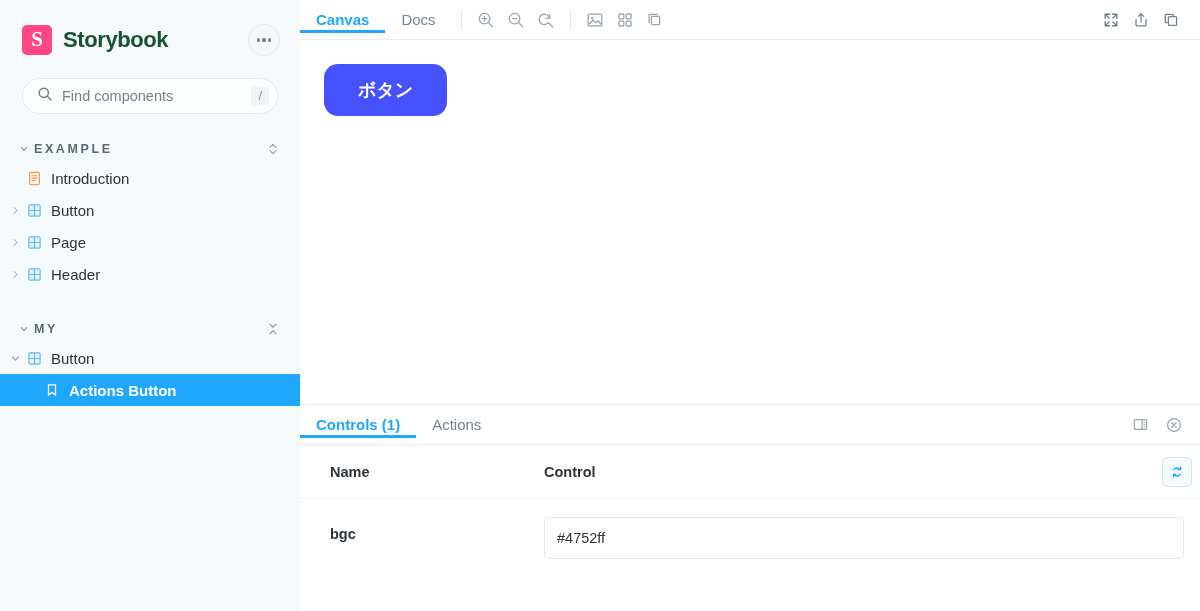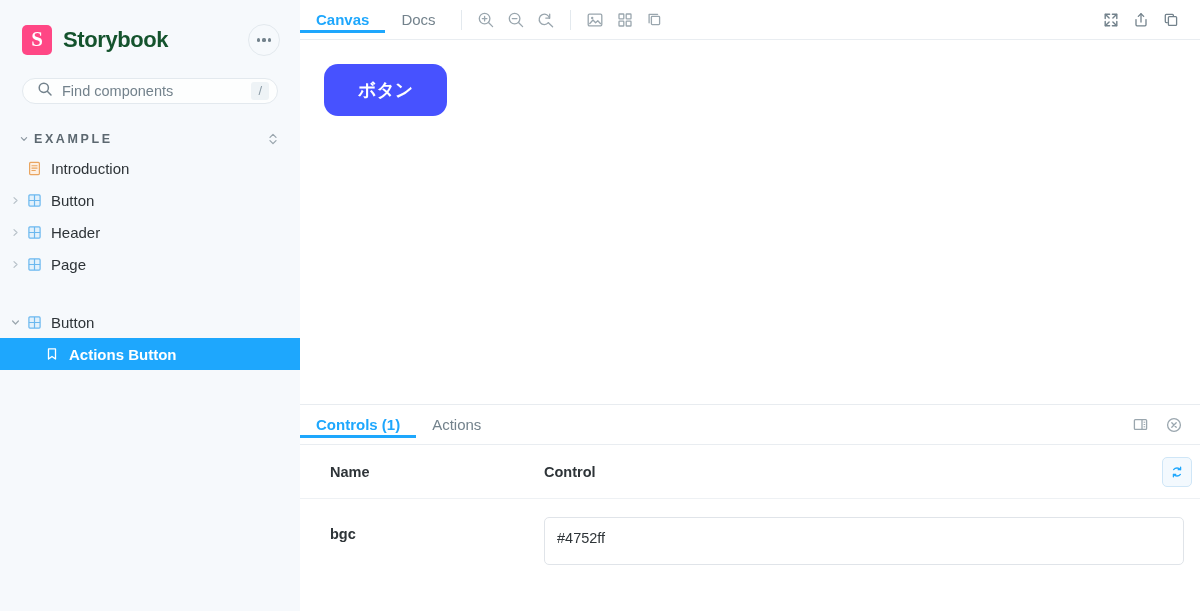--- a/index.html
+++ b/index.html
@@ -49,21 +49,21 @@
   }
   .brand-menu .dots { display: flex; gap: 2.5px; }
   .brand-menu .dots i {
     width: 3.2px; height: 3.2px; border-radius: 50%;
     background: #73828c; display: block;
   }
 
   .search-wrap { padding: 16px 22px 0 22px; }
   .search-box {
     display: flex; align-items: center;
-    height: 26px; border-radius: 18px;
+    height: 36px; border-radius: 18px;
     border: 1px solid #e3e9ee; background: #fdfefe;
     padding: 0 8px 0 14px; cursor: text;
   }
   .search-box svg { flex: 0 0 16px; }
   .search-input {
     border: 0; outline: 0; background: transparent;
     flex: 1; margin-left: 9px;
     font-size: 14.5px; color: #2e3438;
     font-family: "Liberation Sans", sans-serif;
   }
@@ -188,21 +188,21 @@
   .ctrl-row {
     display: flex; align-items: flex-start;
     padding: 18px 16px 0 30px;
   }
   .cr-name {
     width: 214px; font-size: 14.5px; font-weight: bold;
     color: #2e3438; padding-top: 9px;
   }
   .cr-field { flex: 1; position: relative; }
   .cr-textarea {
-    width: 100%; height: 48px; resize: none;
+    width: 100%; height: 42px; resize: none;
     border: 1px solid #e0e4e9; border-radius: 5px;
     background: #fff; padding: 12px 12px 0 12px;
     font-size: 14.5px; color: #2e3438;
     font-family: "Liberation Sans", sans-serif;
     outline: none; overflow: hidden; line-height: 1.2;
   }
 </style>
 </head>
 <body>
 
@@ -281,37 +281,51 @@
             <svg width="9" height="9" viewBox="0 0 9 9" fill="none">
               <path d="M3 1.6L6 4.5 3 7.4" stroke="#b8c2c9" stroke-width="1.2" stroke-linecap="round" stroke-linejoin="round"></path>
             </svg>
           </span>
           <span class="ticon">
             <svg width="15" height="15" viewBox="0 0 15 15" fill="none">
               <rect x="1.9" y="1.9" width="11.2" height="11.2" rx="1" fill="#e3f1fb" stroke="#6bb8ef" stroke-width="1.2"></rect>
               <path d="M7.5 1.9v11.2M1.9 7.5h11.2" stroke="#6bb8ef" stroke-width="1.2"></path>
             </svg>
           </span>
-          <span class="tlabel">Header</span>
+          <span class="tlabel">Page</span>
         </div>
         <div class="tree-row">
           <span class="caret">
             <svg width="9" height="9" viewBox="0 0 9 9" fill="none">
               <path d="M3 1.6L6 4.5 3 7.4" stroke="#b8c2c9" stroke-width="1.2" stroke-linecap="round" stroke-linejoin="round"></path>
             </svg>
           </span>
           <span class="ticon">
             <svg width="15" height="15" viewBox="0 0 15 15" fill="none">
               <rect x="1.9" y="1.9" width="11.2" height="11.2" rx="1" fill="#e3f1fb" stroke="#6bb8ef" stroke-width="1.2"></rect>
               <path d="M7.5 1.9v11.2M1.9 7.5h11.2" stroke="#6bb8ef" stroke-width="1.2"></path>
             </svg>
           </span>
-          <span class="tlabel">Page</span>
+          <span class="tlabel">Header</span>
         </div>
         <div style="height: 26px;"></div>
+        <div class="tree-section">
+          <span class="sec-caret">
+            <svg width="8" height="8" viewBox="0 0 8 8" fill="none">
+              <path d="M1.4 2.7L4 5.3 6.6 2.7" stroke="#8d99a2" stroke-width="1.2" stroke-linecap="round" stroke-linejoin="round"></path>
+            </svg>
+          </span>
+          <span class="sec-label">MY</span>
+          <span class="sec-action">
+            <svg width="14" height="16" viewBox="0 0 14 16" fill="none">
+              <path d="M4 3.2l3 3 3-3" stroke="#9aa6ae" stroke-width="1.3" stroke-linecap="round" stroke-linejoin="round"></path>
+              <path d="M4 12.8l3-3 3 3" stroke="#9aa6ae" stroke-width="1.3" stroke-linecap="round" stroke-linejoin="round"></path>
+            </svg>
+          </span>
+        </div>
         <div class="tree-row">
           <span class="caret">
             <svg width="9" height="9" viewBox="0 0 9 9" fill="none">
               <path d="M1.6 3L4.5 6 7.4 3" stroke="#9aa6ae" stroke-width="1.2" stroke-linecap="round" stroke-linejoin="round"></path>
             </svg>
           </span>
           <span class="ticon">
             <svg width="15" height="15" viewBox="0 0 15 15" fill="none">
               <rect x="1.9" y="1.9" width="11.2" height="11.2" rx="1" fill="#e3f1fb" stroke="#6bb8ef" stroke-width="1.2"></rect>
               <path d="M7.5 1.9v11.2M1.9 7.5h11.2" stroke="#6bb8ef" stroke-width="1.2"></path>

